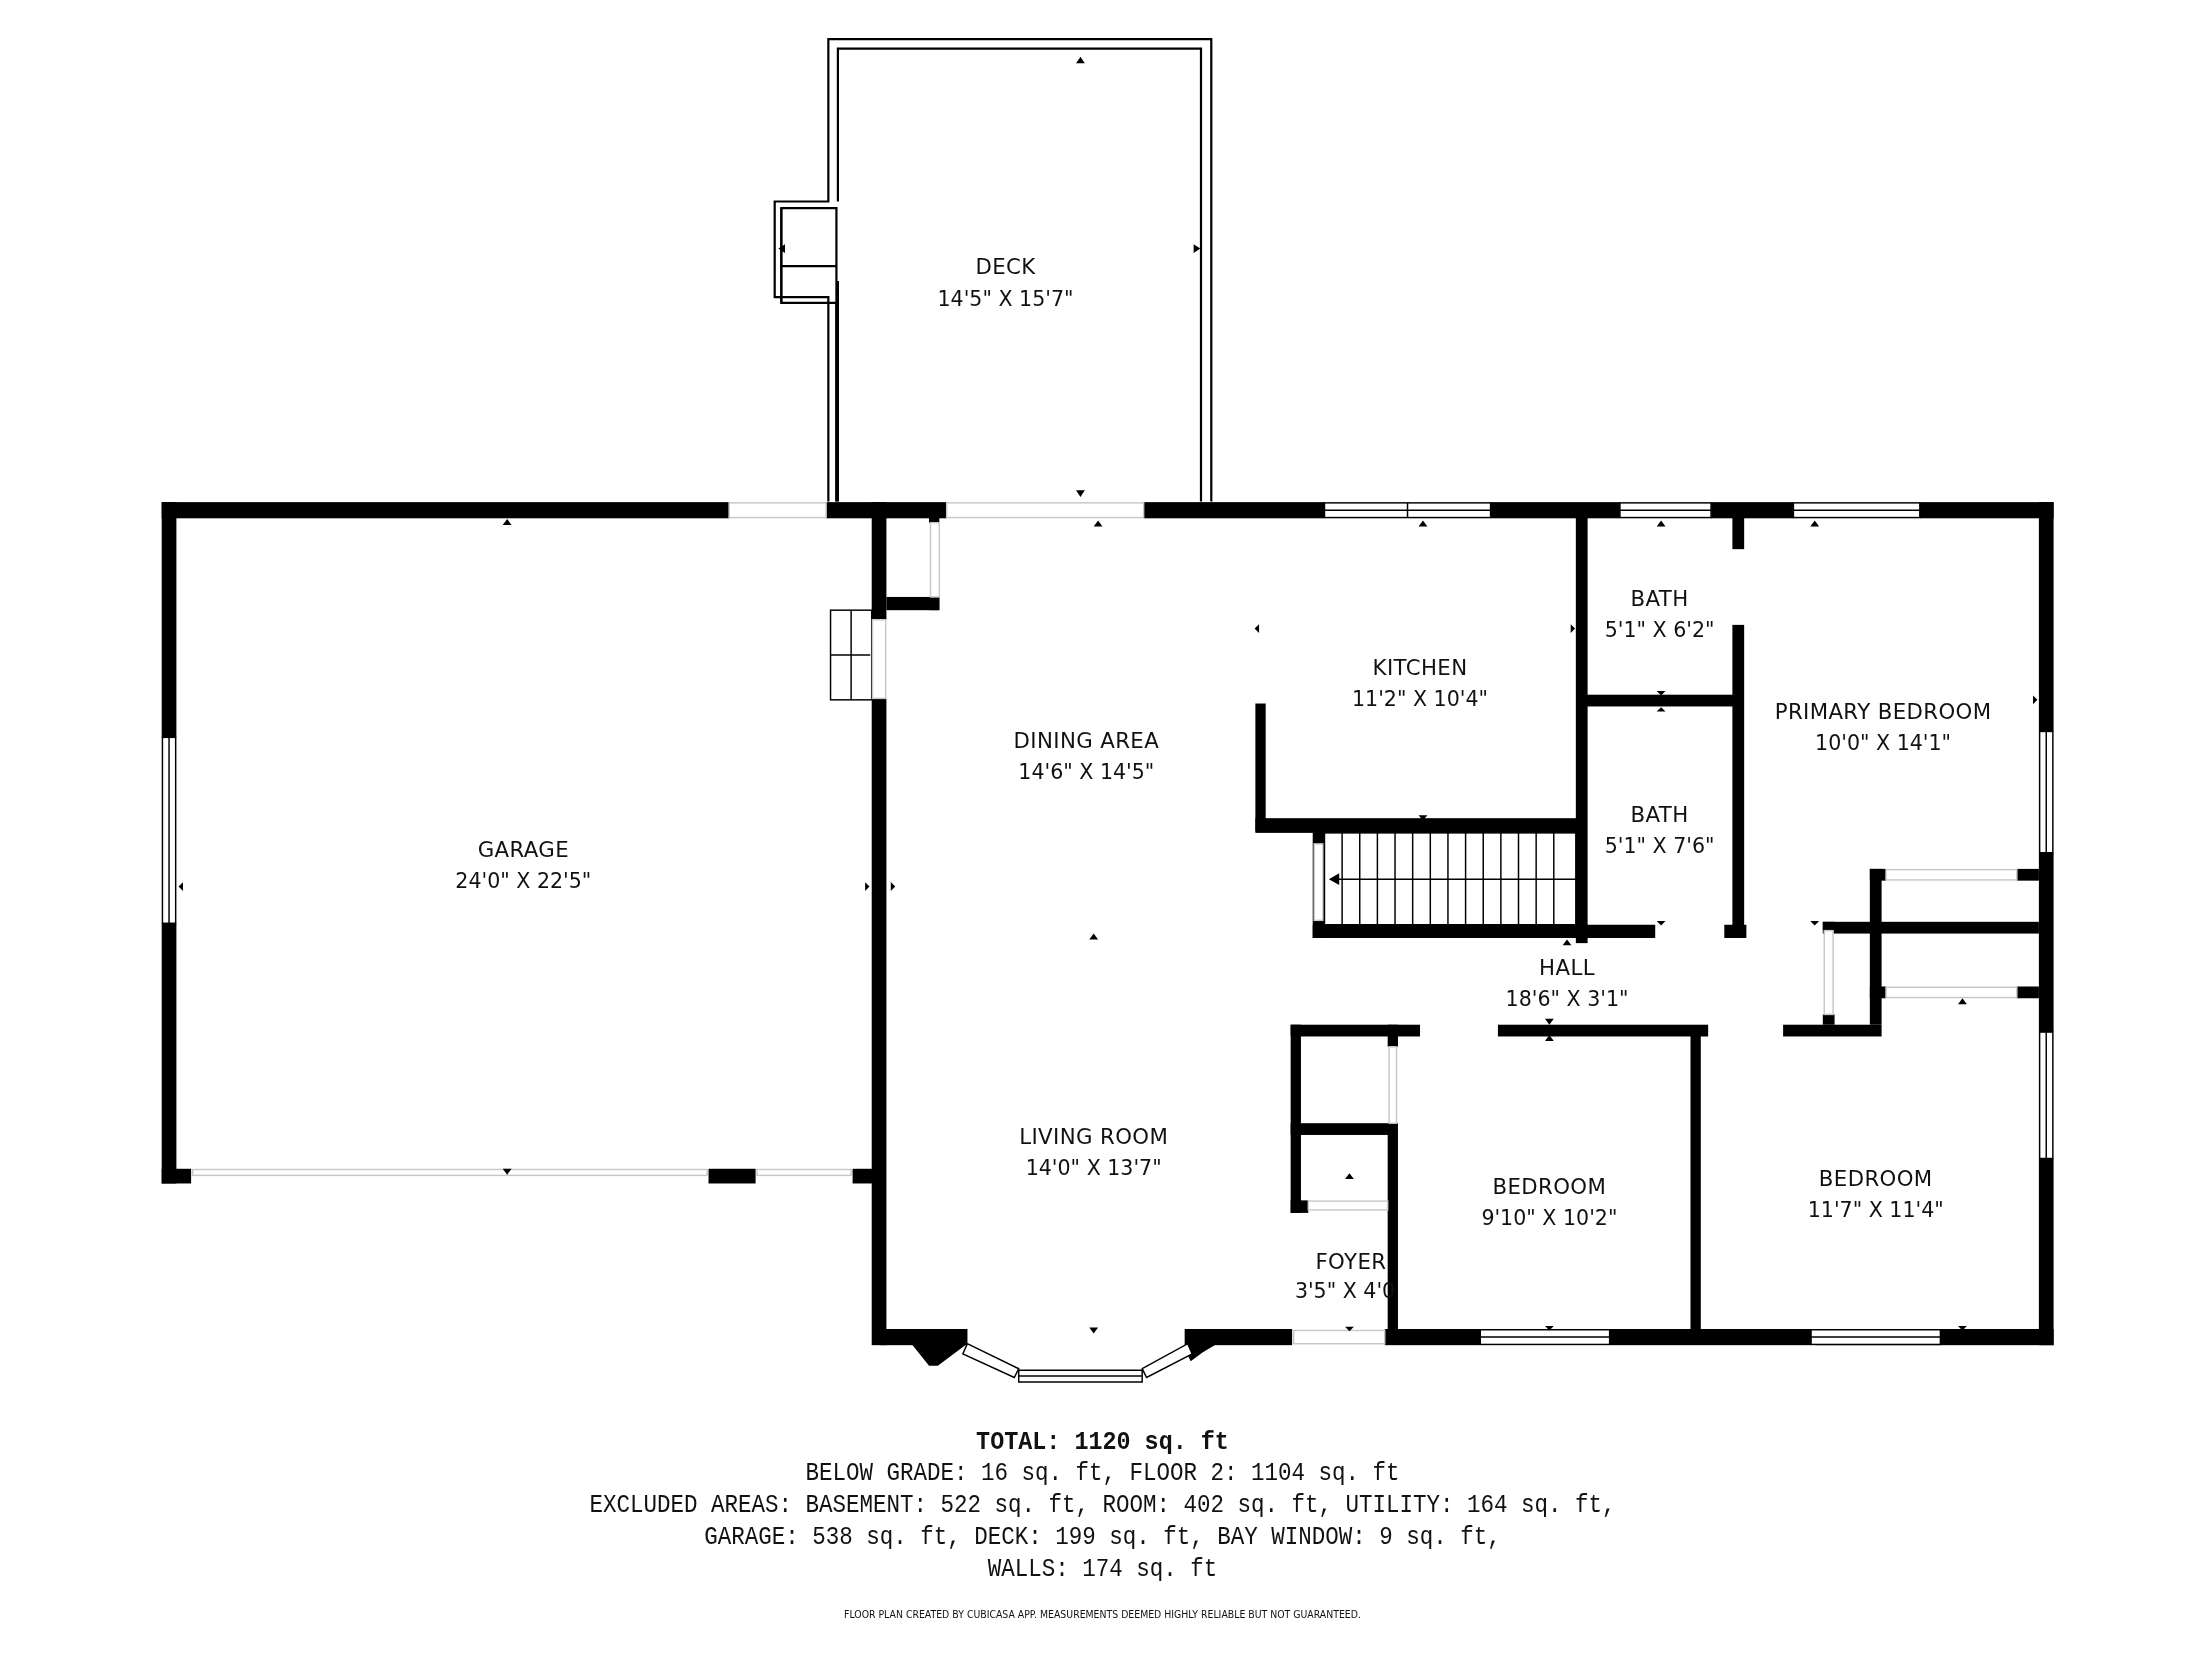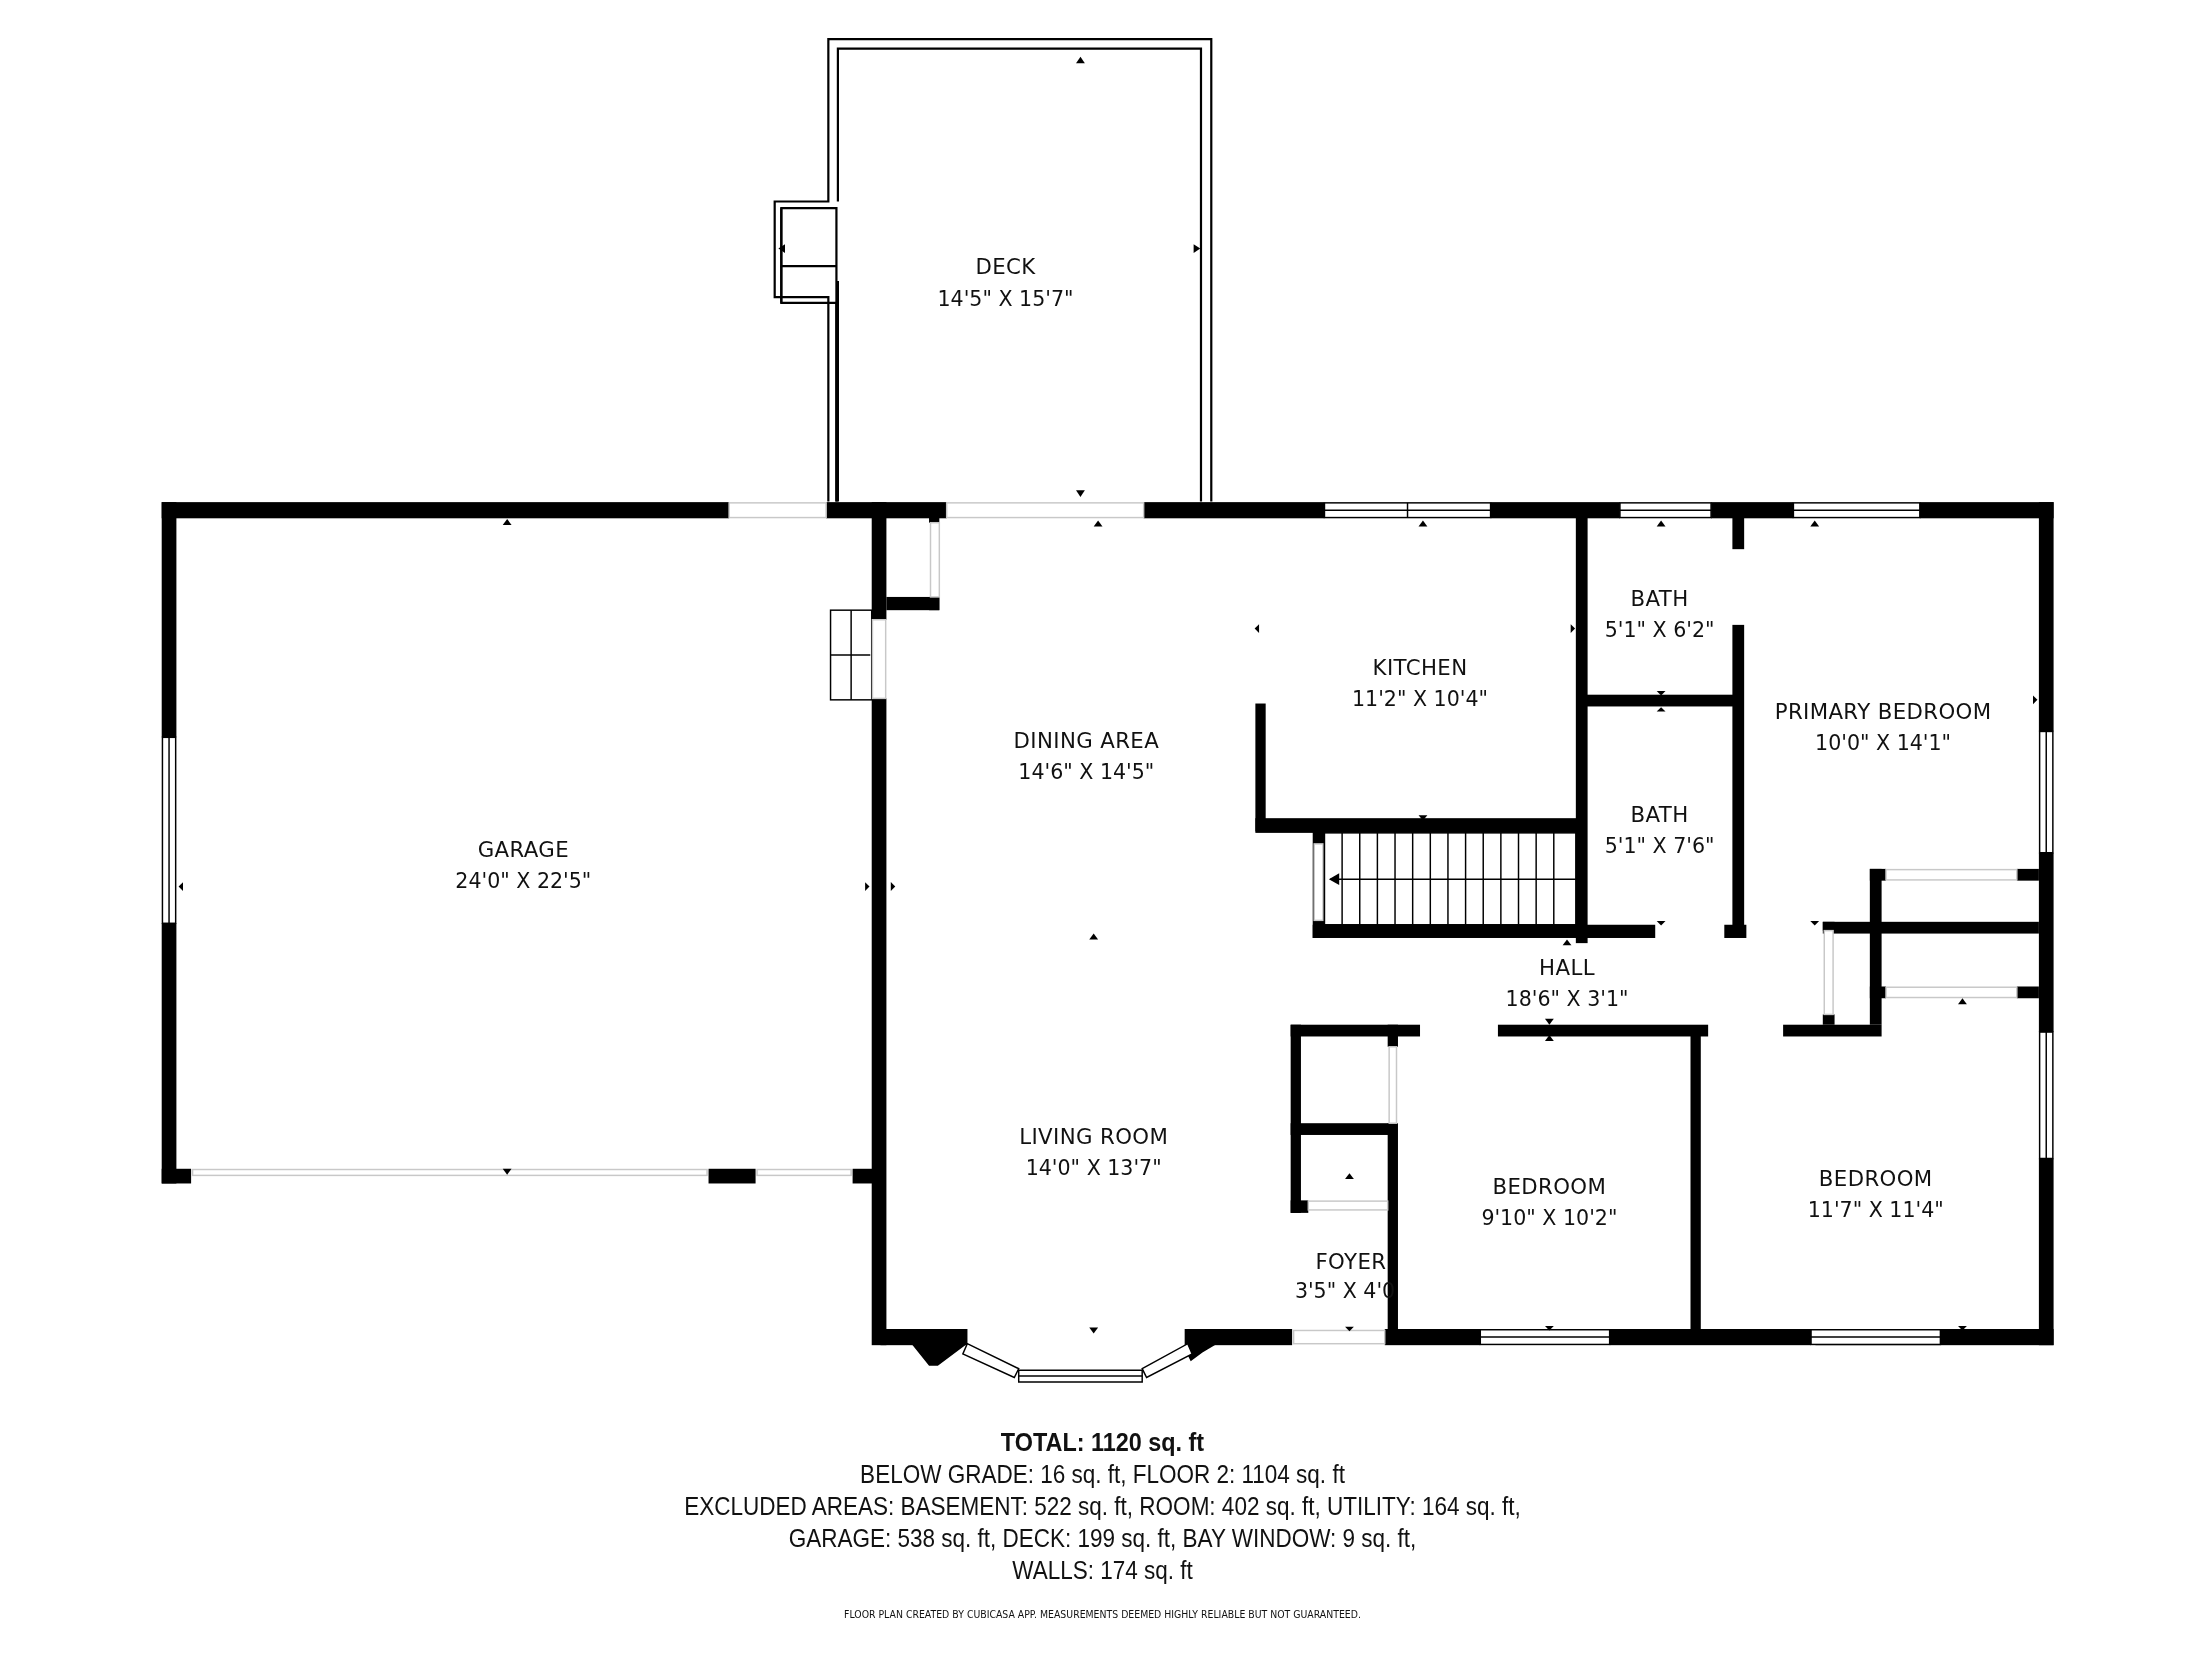--- a/index.html
+++ b/index.html
@@ -6,21 +6,21 @@
   body { width: 2205px; height: 1654px; position: relative; overflow: hidden; font-family: "Liberation Sans", "DejaVu Sans", sans-serif; }
   #plan { position: absolute; left: 0; top: 0; width: 2205px; height: 1654px; }
   .wall { fill: #000000; }
   .opening { fill: #ffffff; stroke: #c8c8c8; stroke-width: 2; }
   .window { fill: #ffffff; stroke: #000000; stroke-width: 2; }
   .thin { fill: none; stroke: #000000; stroke-width: 3; }
   .stair { fill: none; stroke: #000000; stroke-width: 2; }
   .marker { fill: #000000; }
   .room-label { font-family: "DejaVu Sans", sans-serif; font-size: 29px; fill: #111111; text-anchor: middle; letter-spacing: 0.5px; }
   .room-dim { font-family: "DejaVu Sans", sans-serif; font-size: 28px; fill: #111111; text-anchor: middle; }
-  .summary { position: absolute; left: 0; width: 2205px; text-align: center; color: #111111; font-family: Liberation Sans, sans-serif; }
+  .summary { position: absolute; left: 0; width: 2205px; text-align: center; color: #111111; font-family: Liberation Mono, monospace; }
   .summary .line { font-size: 25px; line-height: 32px; white-space: nowrap; font-stretch: condensed; transform: scaleX(0.9); }
   .summary .total { font-weight: bold; font-size: 26px; }
   .credit { position: absolute; left: 0; width: 2205px; top: 1608px; text-align: center; font-size: 11px; color: #111111; font-family: "DejaVu Sans", sans-serif; transform: scaleX(0.85); }
 </style>
 </head>
 <body>
 
 <svg id="plan" viewBox="0 0 3000 2250" xmlns="http://www.w3.org/2000/svg">
 
   <g>

